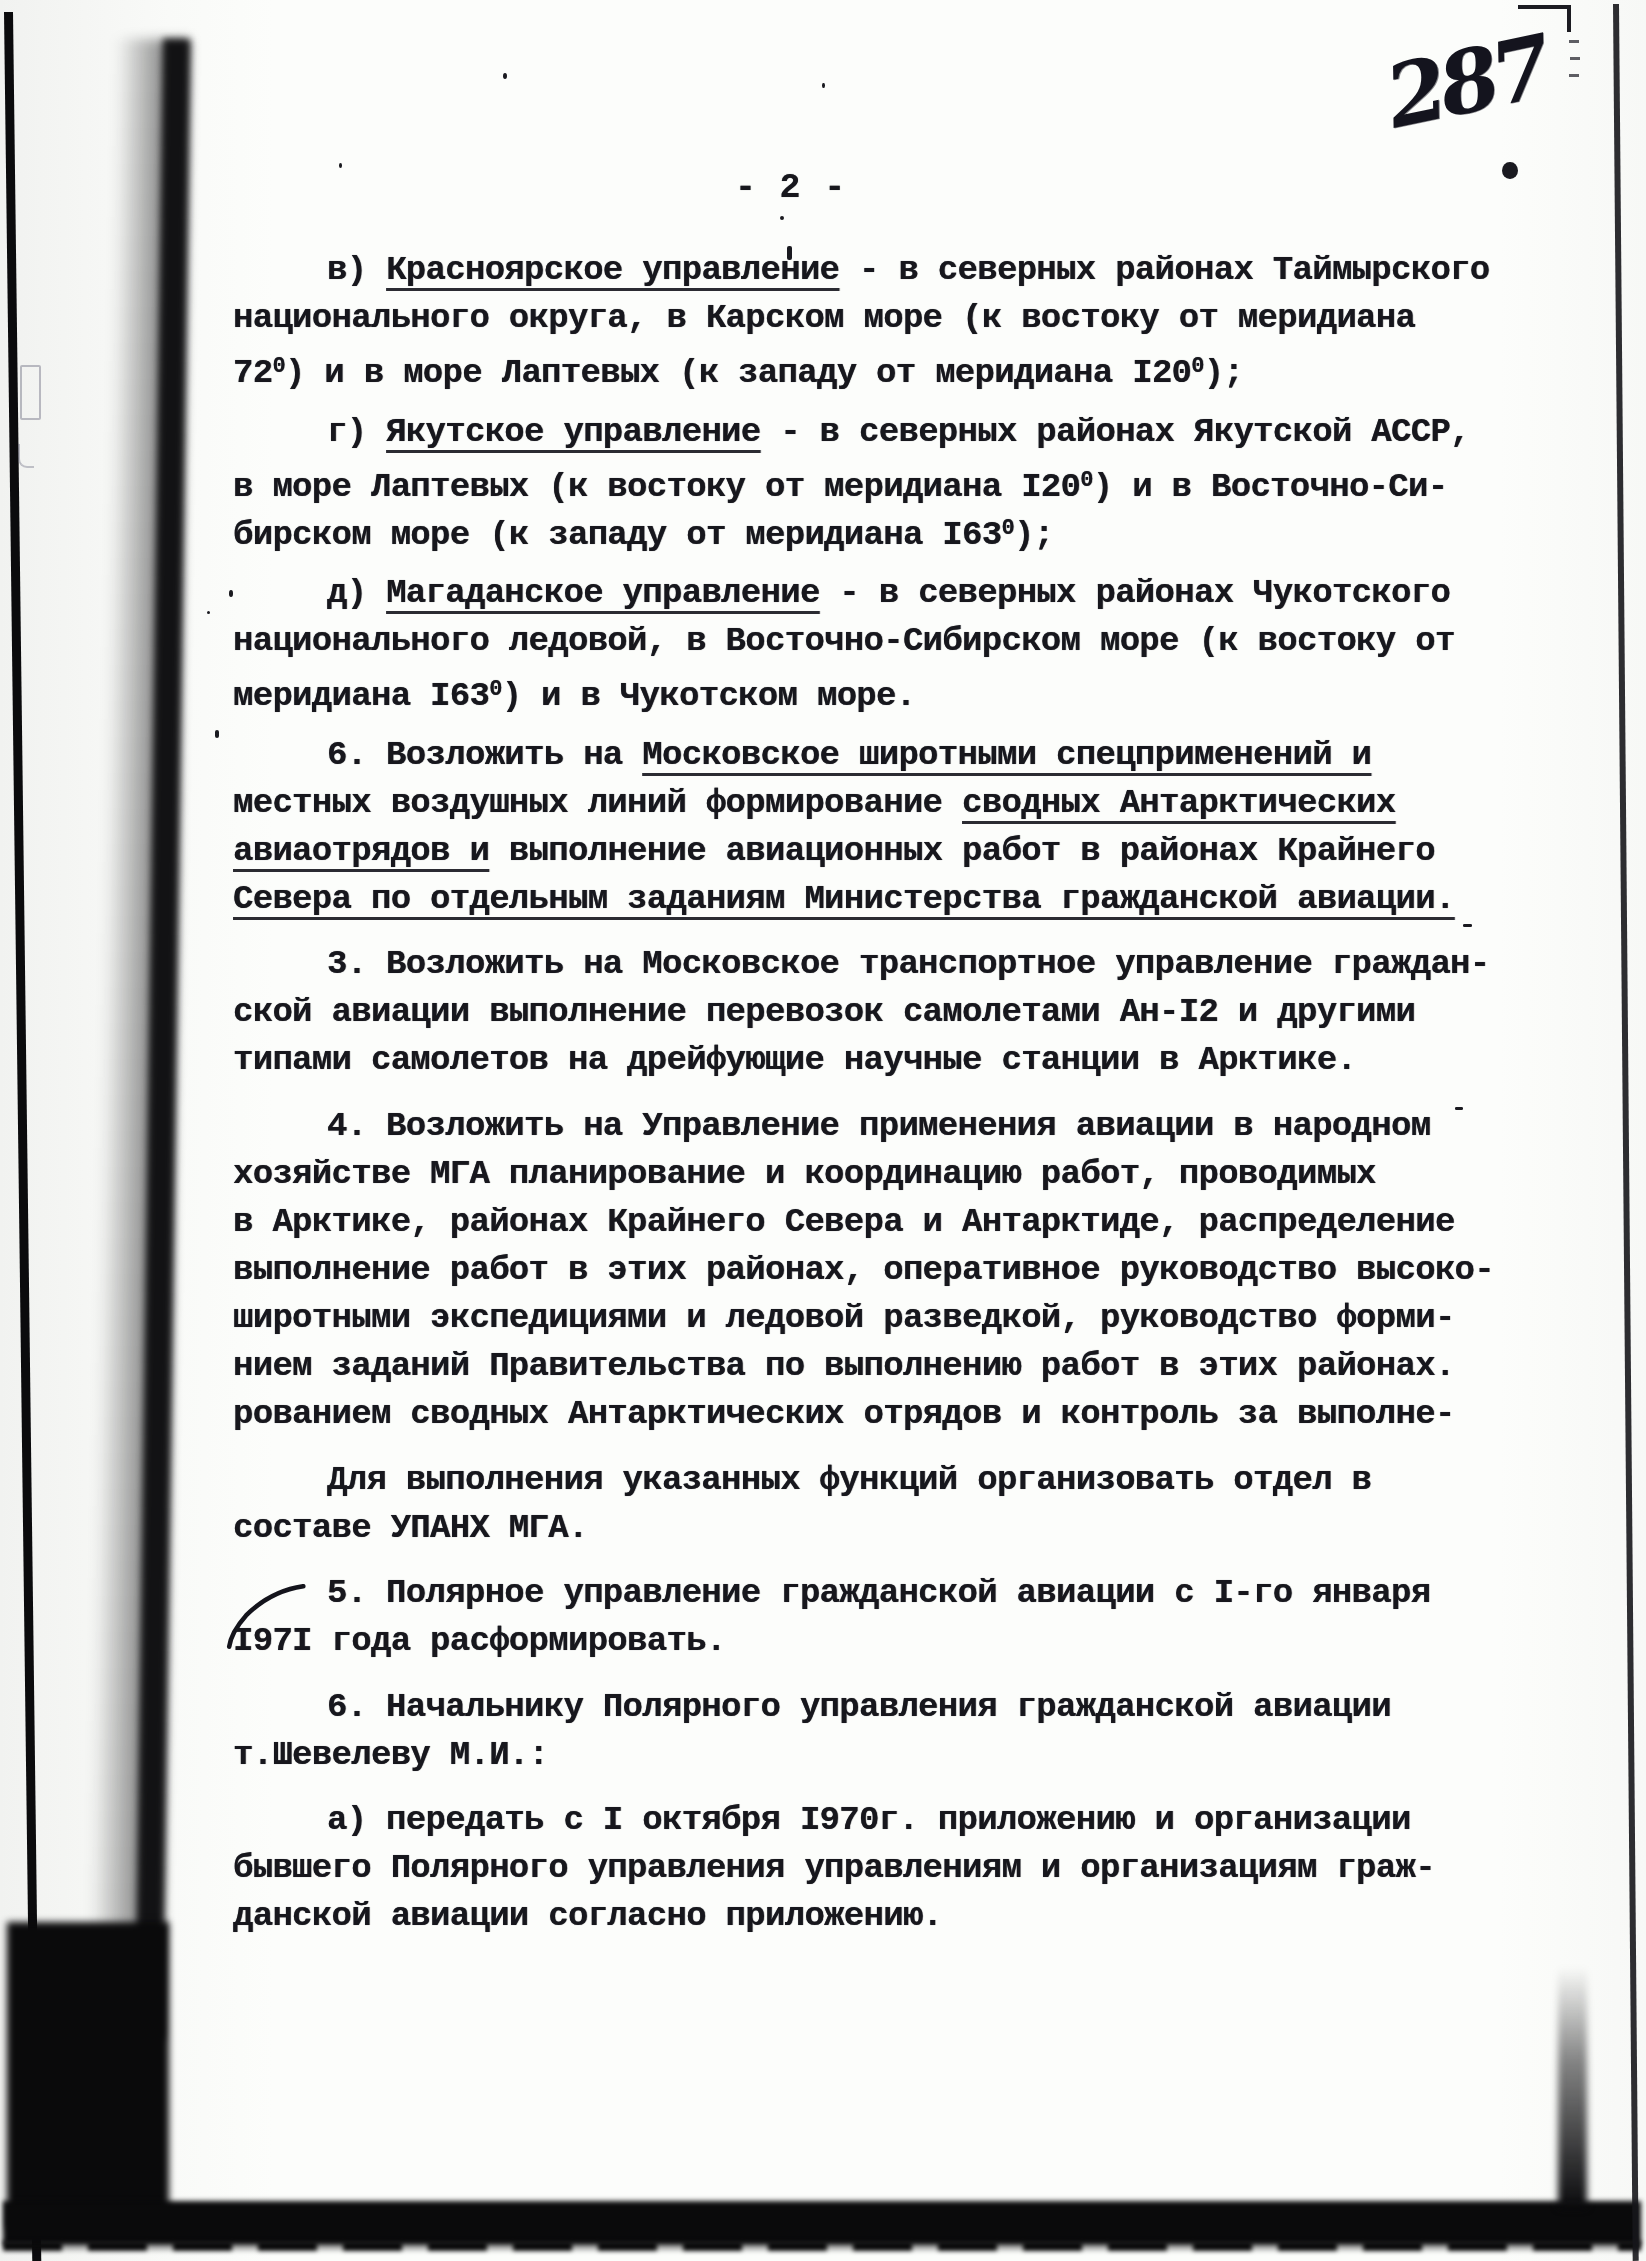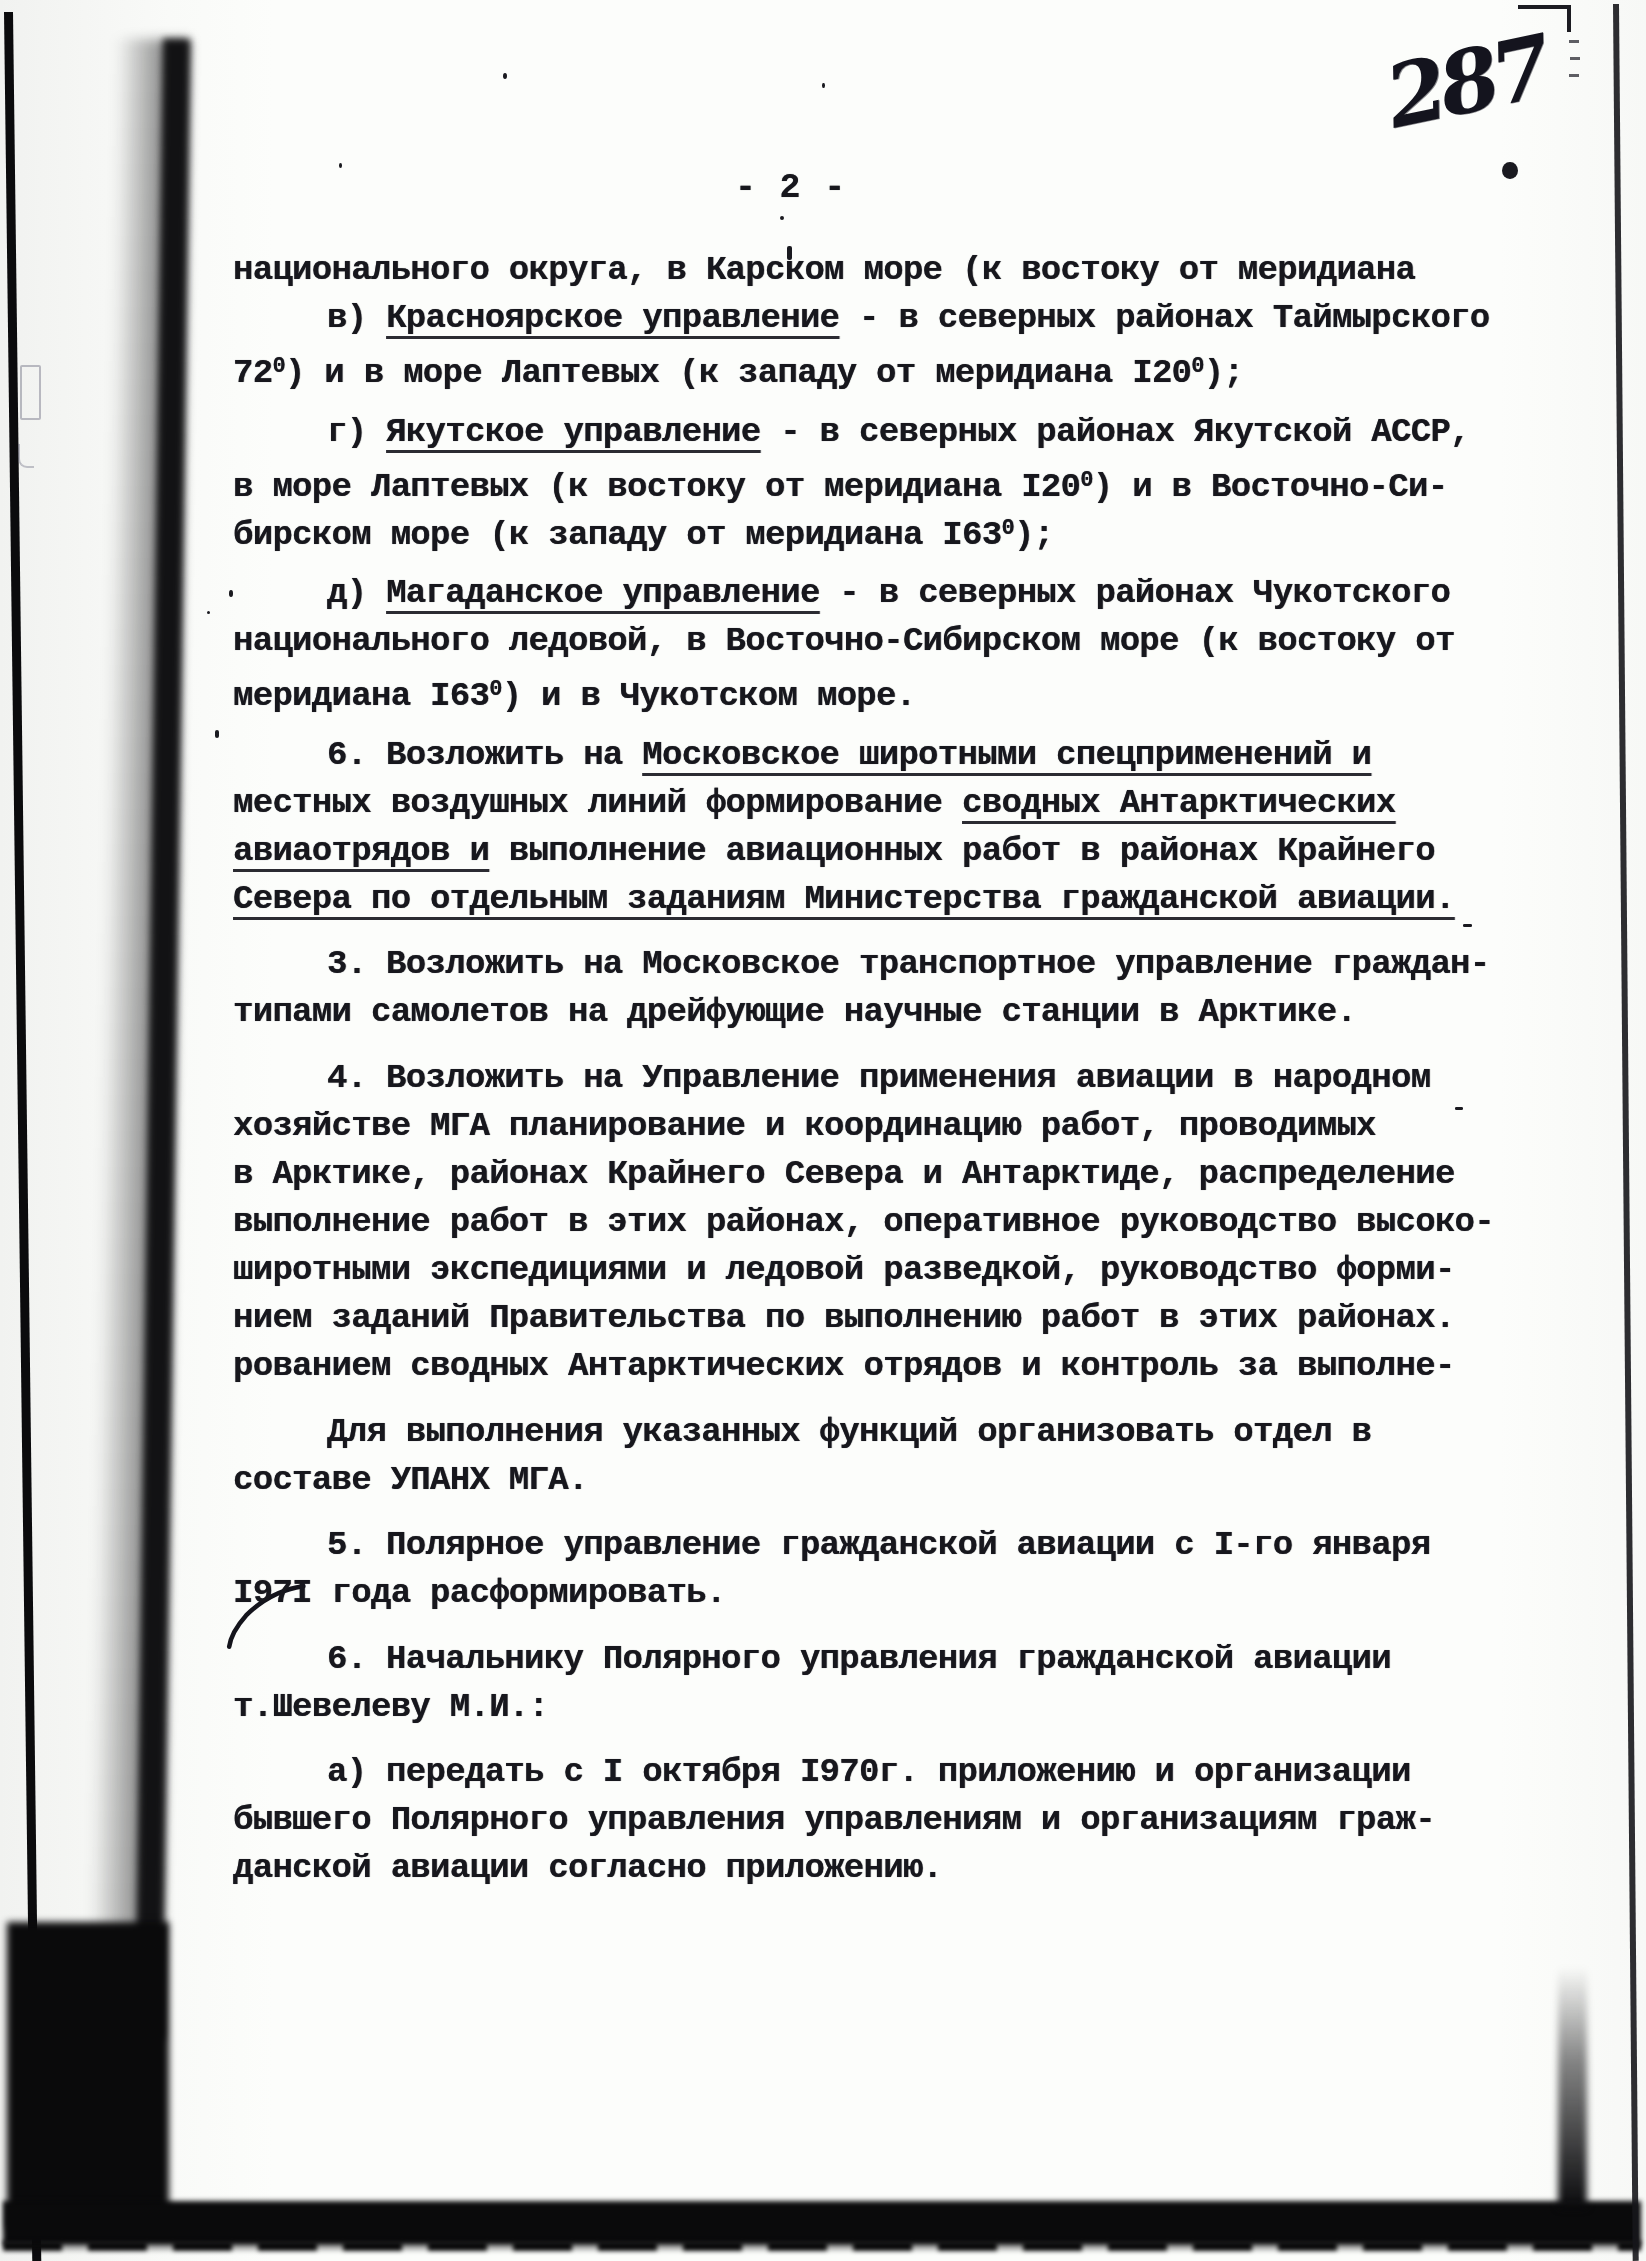--- a/index.html
+++ b/index.html
@@ -132,42 +132,43 @@
   <div class="handwritten">287</div>
 
   <div class="pagenum">- 2 -</div>
 
   <svg class="tick-svg" width="91" height="72" viewBox="0 0 140 110">
     <path d="M8,96 C10,82 18,66 34,48 C58,24 88,8 122,3" fill="none" stroke="#14141c" stroke-width="7" stroke-linecap="round"></path>
   </svg>
 
   <div class="doc" id="doc">
       <div class="para">
+        <div class="line indent"><span>в) </span><span class="u">Красноярское управление</span><span> - в северных районах Таймырского</span></div>
         <div class="line"><span>национального округа, в Карском море (к востоку от меридиана</span></div>
-        <div class="line indent"><span>в) </span><span class="u">Красноярское управление</span><span> - в северных районах Таймырского</span></div>
         <div class="line"><span>72</span><span class="sup">0</span><span>) и в море Лаптевых (к западу от меридиана I20</span><span class="sup">0</span><span>);</span></div>
       </div>
       <div class="para">
         <div class="line indent"><span>г) </span><span class="u">Якутское управление</span><span> - в северных районах Якутской АССР,</span></div>
         <div class="line"><span>в море Лаптевых (к востоку от меридиана I20</span><span class="sup">0</span><span>) и в Восточно-Си-</span></div>
         <div class="line"><span>бирском море (к западу от меридиана I63</span><span class="sup">0</span><span>);</span></div>
       </div>
       <div class="para">
         <div class="line indent"><span>д) </span><span class="u">Магаданское управление</span><span> - в северных районах Чукотского</span></div>
         <div class="line"><span>национального ледовой, в Восточно-Сибирском море (к востоку от</span></div>
         <div class="line"><span>меридиана I63</span><span class="sup">0</span><span>) и в Чукотском море.</span></div>
       </div>
       <div class="para">
         <div class="line indent"><span>6. Возложить на </span><span class="u">Московское широтными спецприменений и</span></div>
         <div class="line"><span>местных воздушных линий формирование </span><span class="u">сводных Антарктических</span></div>
         <div class="line"><span class="u">авиаотрядов и</span><span> выполнение авиационных работ в районах Крайнего</span></div>
         <div class="line"><span class="u">Севера по отдельным заданиям Министерства гражданской авиации.</span></div>
       </div>
       <div class="para">
         <div class="line indent"><span>3. Возложить на Московское транспортное управление граждан-</span></div>
+        <div class="line"><span>ской авиации выполнение перевозок самолетами Ан-I2 и другими</span></div>
         <div class="line"><span>типами самолетов на дрейфующие научные станции в Арктике.</span></div>
       </div>
       <div class="para">
         <div class="line indent"><span>4. Возложить на Управление применения авиации в народном</span></div>
         <div class="line"><span>хозяйстве МГА планирование и координацию работ, проводимых</span></div>
         <div class="line"><span>в Арктике, районах Крайнего Севера и Антарктиде, распределение</span></div>
         <div class="line"><span>выполнение работ в этих районах, оперативное руководство высоко-</span></div>
         <div class="line"><span>широтными экспедициями и ледовой разведкой, руководство форми-</span></div>
         <div class="line"><span>нием заданий Правительства по выполнению работ в этих районах.</span></div>
         <div class="line"><span>рованием сводных Антарктических отрядов и контроль за выполне-</span></div>

